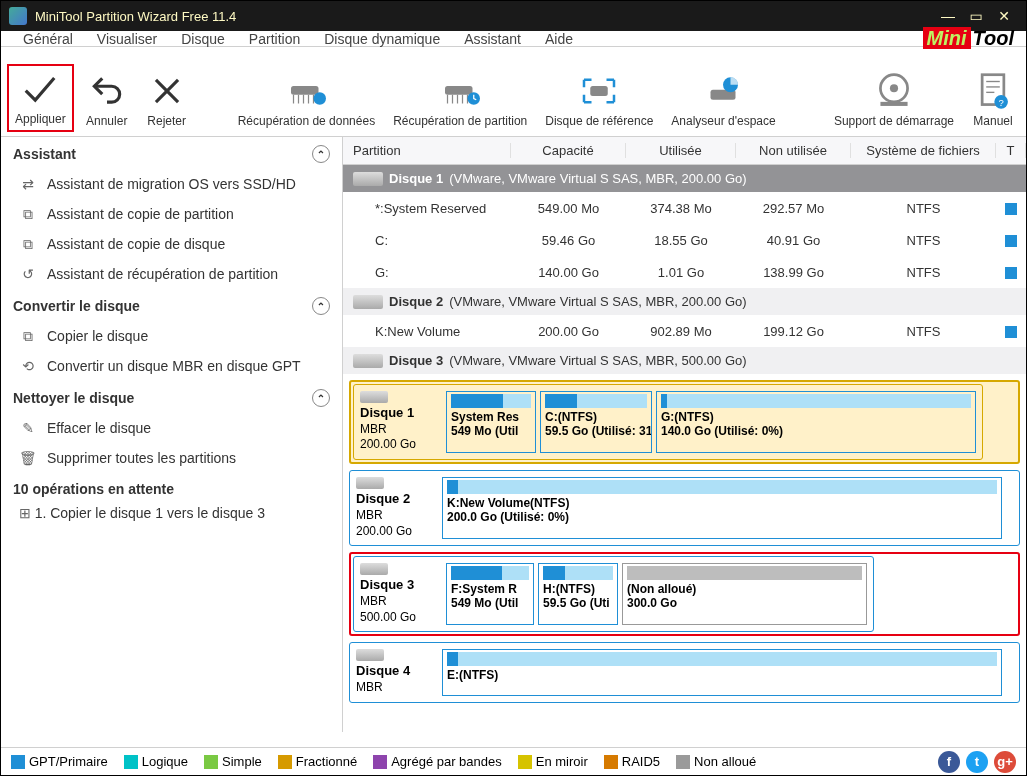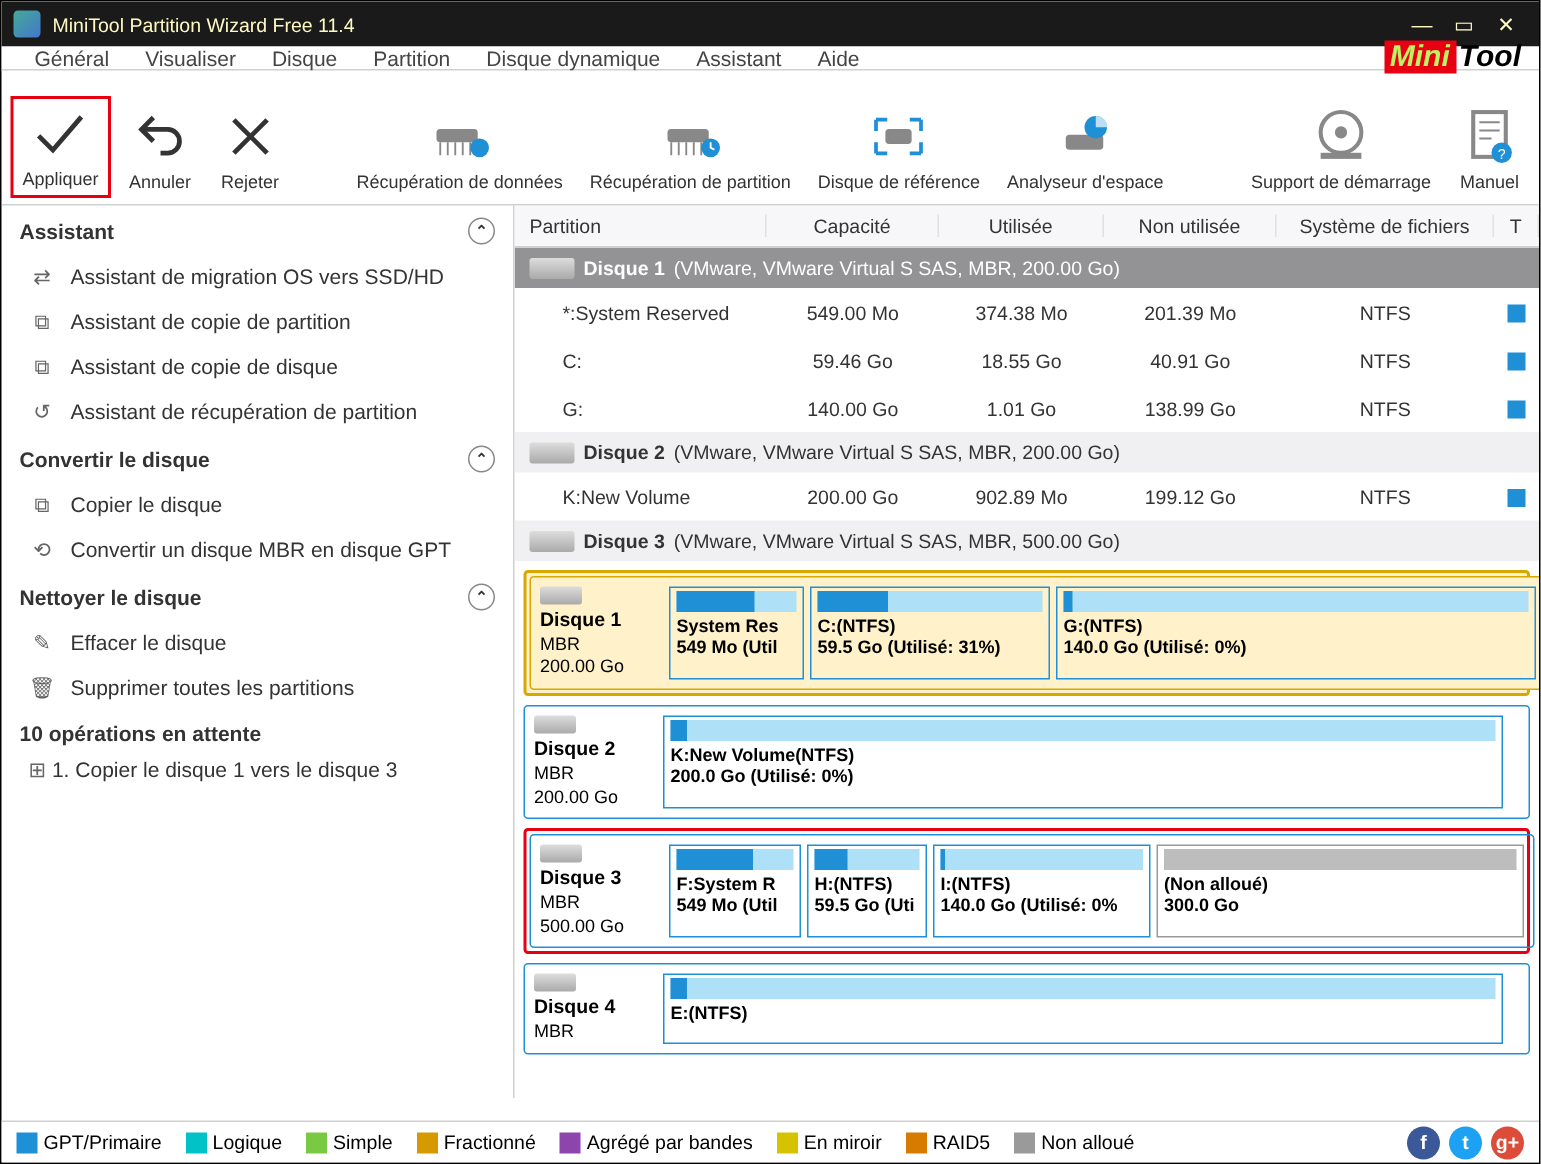--- a/index.html
+++ b/index.html
@@ -276,21 +276,21 @@
     <div class="gridbody" id="gridbody">
         <div class="diskrow ">
           <span class="diskhdd"></span>
           <b>Disque 1</b> 
           <span>(VMware, VMware Virtual S SAS, MBR, 200.00 Go)</span>
         </div>
         <div class="partrow">
       <div class="col-part">*:System Reserved</div>
       <div class="col-cap">549.00 Mo</div>
       <div class="col-used">374.38 Mo</div>
-      <div class="col-unused">201.39 Mo</div>
+      <div class="col-unused">292.57 Mo</div>
       <div class="col-fs">NTFS</div>
       <div class="col-t"><span class="sqr"></span></div>
     </div>
         <div class="partrow">
       <div class="col-part">C:</div>
       <div class="col-cap">59.46 Go</div>
       <div class="col-used">18.55 Go</div>
       <div class="col-unused">40.91 Go</div>
       <div class="col-fs">NTFS</div>
       <div class="col-t"><span class="sqr"></span></div>
@@ -332,21 +332,21 @@
               <span>200.00 Go</span>
             </div>
             <div class="dm-parts">
               <div class="dm-part " style="width:90px">
       <div class="dm-bar ">
                   <div class="fill" style="width:65%"></div>
                 </div>
       <span>System Res</span>
                 <span>549 Mo (Util</span>
     </div>
-              <div class="dm-part " style="width:160px">
+              <div class="dm-part " style="width:112px">
       <div class="dm-bar ">
                   <div class="fill" style="width:31%"></div>
                 </div>
       <span>C:(NTFS)</span>
                 <span>59.5 Go (Utilisé: 31%)</span>
     </div>
               <div class="dm-part " style="width:320px">
       <div class="dm-bar ">
                   <div class="fill" style="width:2%"></div>
                 </div>
@@ -389,27 +389,20 @@
       <span>F:System R</span>
                 <span>549 Mo (Util</span>
     </div>
               <div class="dm-part " style="width:80px">
       <div class="dm-bar ">
                   <div class="fill" style="width:31%"></div>
                 </div>
       <span>H:(NTFS)</span>
                 <span>59.5 Go (Uti</span>
     </div>
-              <div class="dm-part " style="width:145px">
-      <div class="dm-bar ">
-                  <div class="fill" style="width:2%"></div>
-                </div>
-      <span>I:(NTFS)</span>
-                <span>140.0 Go (Utilisé: 0%</span>
-    </div>
               <div class="dm-part unalloc" style="width:245px">
       <div class="dm-bar unalloc">
                   <div class="fill" style="width:0%"></div>
                 </div>
       <span>(Non alloué)</span>
                 <span>300.0 Go</span>
     </div>
             </div>
           </div>
         </div>

